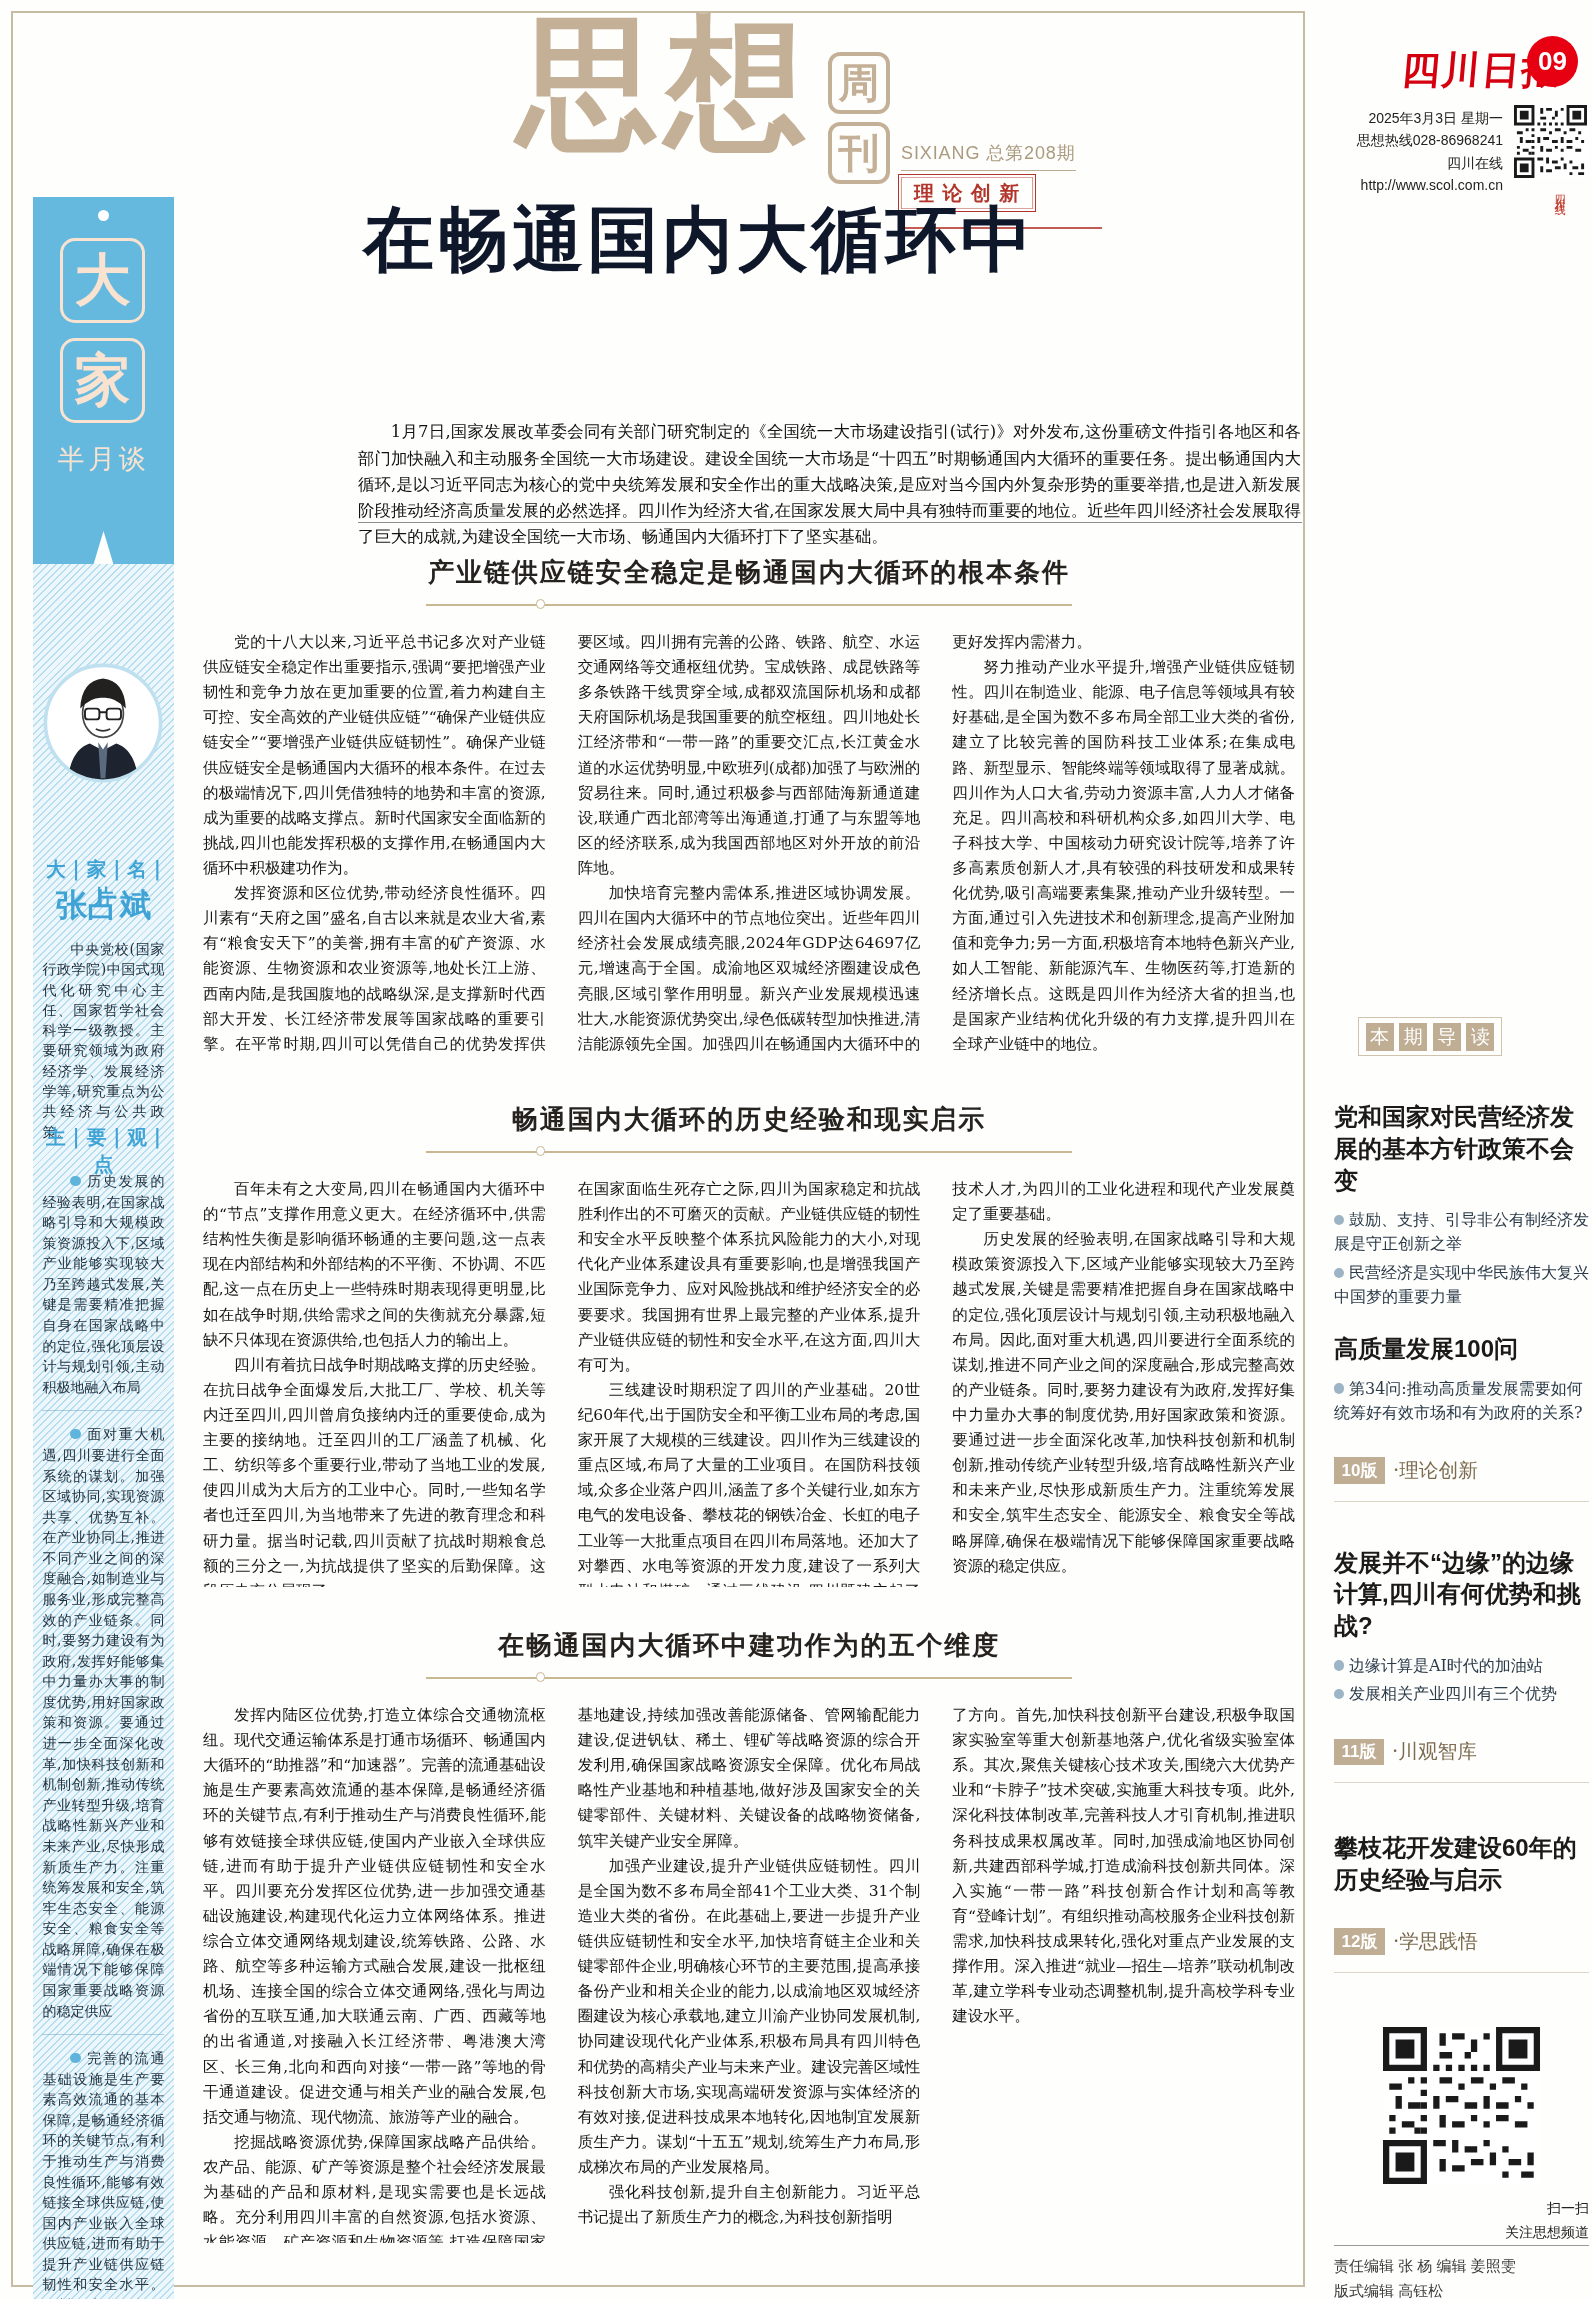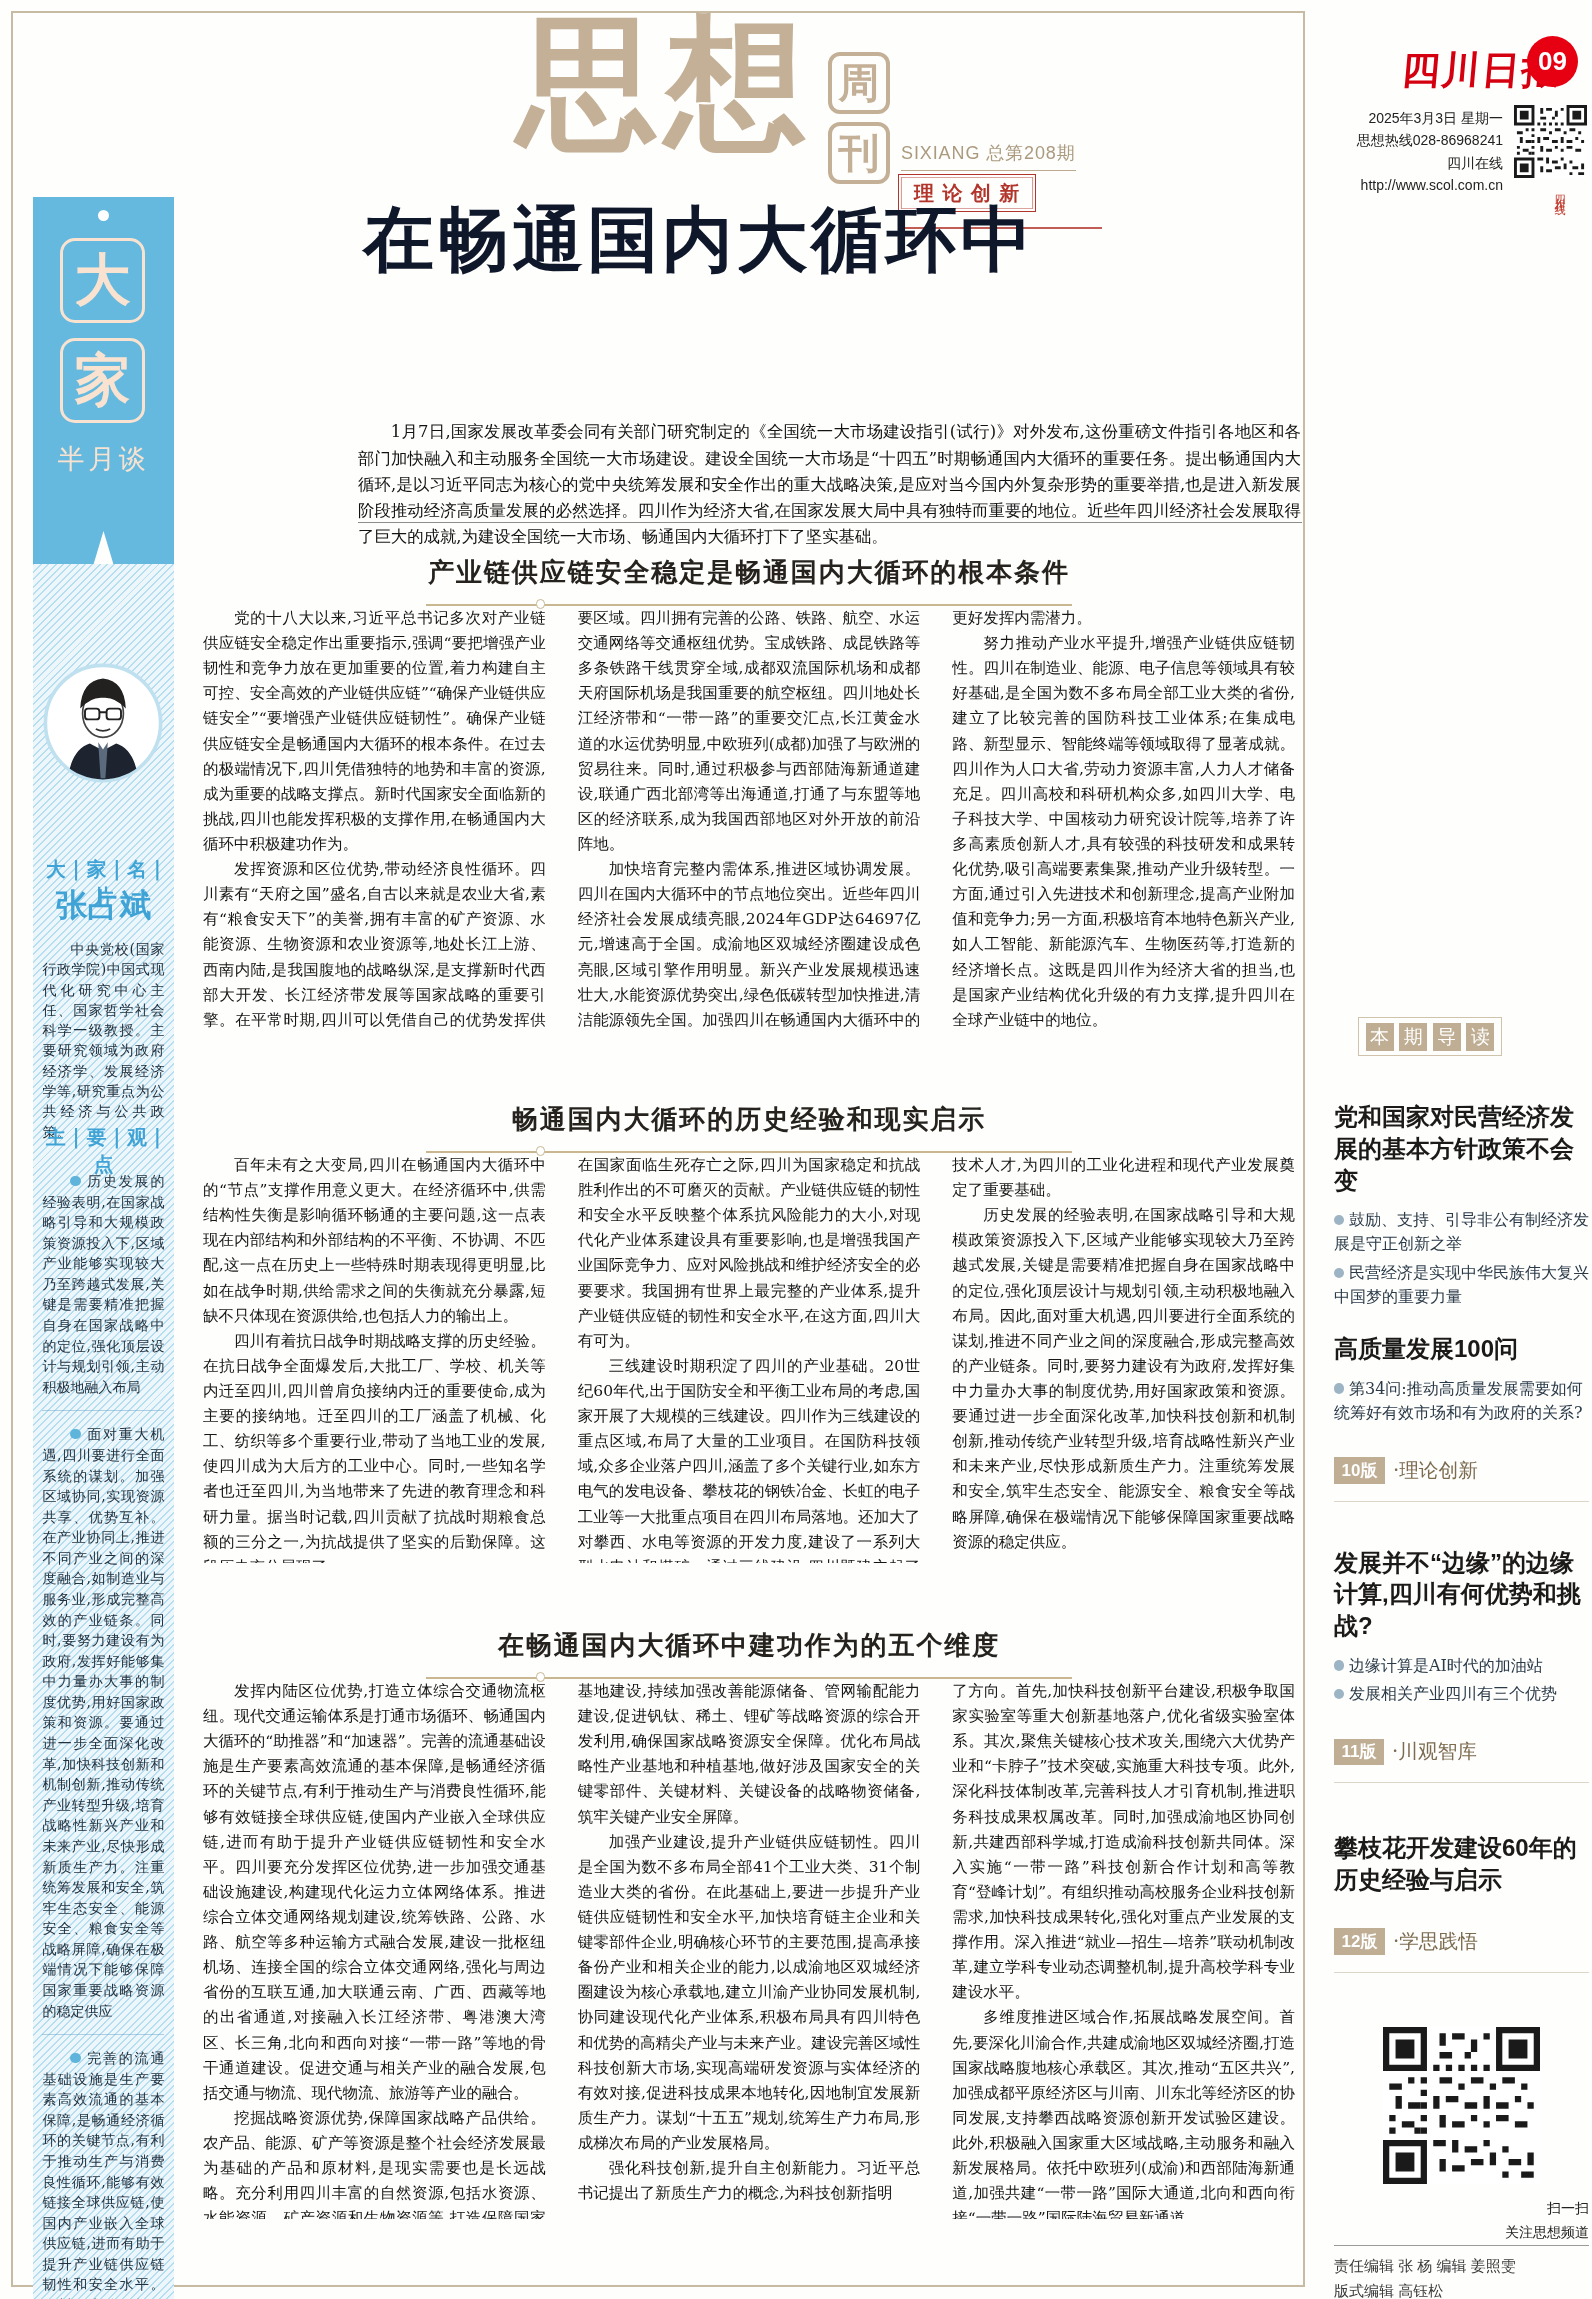--- a/index.html
+++ b/index.html
@@ -38,21 +38,21 @@
   .lead-intro{position:absolute;left:358px;top:403px;width:943px;font-family:"DejaVu Serif",serif;
       font-size:16.4px;line-height:1.6;text-align:justify;text-indent:2em;color:#121212;}
   .intro-rule{position:absolute;left:358px;top:522px;width:944px;border-top:1.9px solid #8d8d8d;}
 
   
   .section{position:absolute;left:203px;width:1092px;}
   .sec-head{text-align:center;font-size:26px;font-weight:600;letter-spacing:1.9px;color:#26231f;margin:0;line-height:1.35;}
   .deco{position:relative;margin:14px auto 0;width:646px;height:1.9px;background:#c8b791;}
   .deco .deco-dot{position:absolute;left:17%;top:-4.7px;width:7.5px;height:7.5px;border:1.9px solid #c8b791;
       border-radius:50%;background:#fff;}
-  .cols{display:flex;gap:32px;overflow:hidden;}
+  .cols{display:flex;gap:32px;margin-top:24px;overflow:hidden;}
   .col{flex:1;font-family:"DejaVu Serif",serif;font-size:15.5px;line-height:1.62;color:#161616;text-align:justify;}
   .col p{margin:0;text-indent:2em;}
   .col p.cont{text-indent:0;}
   #sec1{top:555px;} #sec1 .cols{height:423px;}
   #sec2{top:1102px;} #sec2 .cols{height:410px;}
   #sec3{top:1628px;} #sec3 .cols{height:540px;}
 
   
   .left-rail{position:absolute;left:33px;top:197px;width:141px;}
   .banner{position:relative;height:367px;background:#66b9de;
@@ -246,21 +246,20 @@
         <p>发挥内陆区位优势,打造立体综合交通物流枢纽。现代交通运输体系是打通市场循环、畅通国内大循环的“助推器”和“加速器”。完善的流通基础设施是生产要素高效流通的基本保障,是畅通经济循环的关键节点,有利于推动生产与消费良性循环,能够有效链接全球供应链,使国内产业嵌入全球供应链,进而有助于提升产业链供应链韧性和安全水平。四川要充分发挥区位优势,进一步加强交通基础设施建设,构建现代化运力立体网络体系。推进综合立体交通网络规划建设,统筹铁路、公路、水路、航空等多种运输方式融合发展,建设一批枢纽机场、连接全国的综合立体交通网络,强化与周边省份的互联互通,加大联通云南、广西、西藏等地的出省通道,对接融入长江经济带、粤港澳大湾区、长三角,北向和西向对接“一带一路”等地的骨干通道建设。促进交通与相关产业的融合发展,包括交通与物流、现代物流、旅游等产业的融合。</p>
         <p>挖掘战略资源优势,保障国家战略产品供给。农产品、能源、矿产等资源是整个社会经济发展最为基础的产品和原材料,是现实需要也是长远战略。充分利用四川丰富的自然资源,包括水资源、水能资源、矿产资源和生物资源等,打造保障国家重要战略产品供给基地。加快实施“天府粮仓”建设重大工程,坚决守住成都平原耕地资源,强化粮食物资储备,确保粮食安全保障。加快推动国家级新能源装备制造</p>
       </div>
       <div class="col">
         <p class="cont">基地建设,持续加强改善能源储备、管网输配能力建设,促进钒钛、稀土、锂矿等战略资源的综合开发利用,确保国家战略资源安全保障。优化布局战略性产业基地和种植基地,做好涉及国家安全的关键零部件、关键材料、关键设备的战略物资储备,筑牢关键产业安全屏障。</p>
         <p>加强产业建设,提升产业链供应链韧性。四川是全国为数不多布局全部41个工业大类、31个制造业大类的省份。在此基础上,要进一步提升产业链供应链韧性和安全水平,加快培育链主企业和关键零部件企业,明确核心环节的主要范围,提高承接备份产业和相关企业的能力,以成渝地区双城经济圈建设为核心承载地,建立川渝产业协同发展机制,协同建设现代化产业体系,积极布局具有四川特色和优势的高精尖产业与未来产业。建设完善区域性科技创新大市场,实现高端研发资源与实体经济的有效对接,促进科技成果本地转化,因地制宜发展新质生产力。谋划“十五五”规划,统筹生产力布局,形成梯次布局的产业发展格局。</p>
         <p>强化科技创新,提升自主创新能力。习近平总书记提出了新质生产力的概念,为科技创新指明</p>
       </div>
       <div class="col">
         <p class="cont">了方向。首先,加快科技创新平台建设,积极争取国家实验室等重大创新基地落户,优化省级实验室体系。其次,聚焦关键核心技术攻关,围绕六大优势产业和“卡脖子”技术突破,实施重大科技专项。此外,深化科技体制改革,完善科技人才引育机制,推进职务科技成果权属改革。同时,加强成渝地区协同创新,共建西部科学城,打造成渝科技创新共同体。深入实施“一带一路”科技创新合作计划和高等教育“登峰计划”。有组织推动高校服务企业科技创新需求,加快科技成果转化,强化对重点产业发展的支撑作用。深入推进“就业—招生—培养”联动机制改革,建立学科专业动态调整机制,提升高校学科专业建设水平。</p>
-        <p>多维度推进区域合作,拓展战略发展空间。首先,要深化川渝合作,共建成渝地区双城经济圈,打造国家战略腹地核心承载区。其次,推动“五区共兴”,加强成都平原经济区与川南、川东北等经济区的协同发展,支持攀西战略资源创新开发试验区建设。此外,积极融入国家重大区域战略,主动服务和融入新发展格局。依托中欧班列(成渝)和西部陆海新通道,加强共建“一带一路”国际大通道,北向和西向衔接“一带一路”国际陆海贸易新通道。</p>
       </div>
     </div>
   </div>
 
   <div class="right-rail">
     <div class="lead-label">
       <span class="lchar">本</span>
       <span class="lchar">期</span>
       <span class="lchar">导</span>
       <span class="lchar">读</span>

